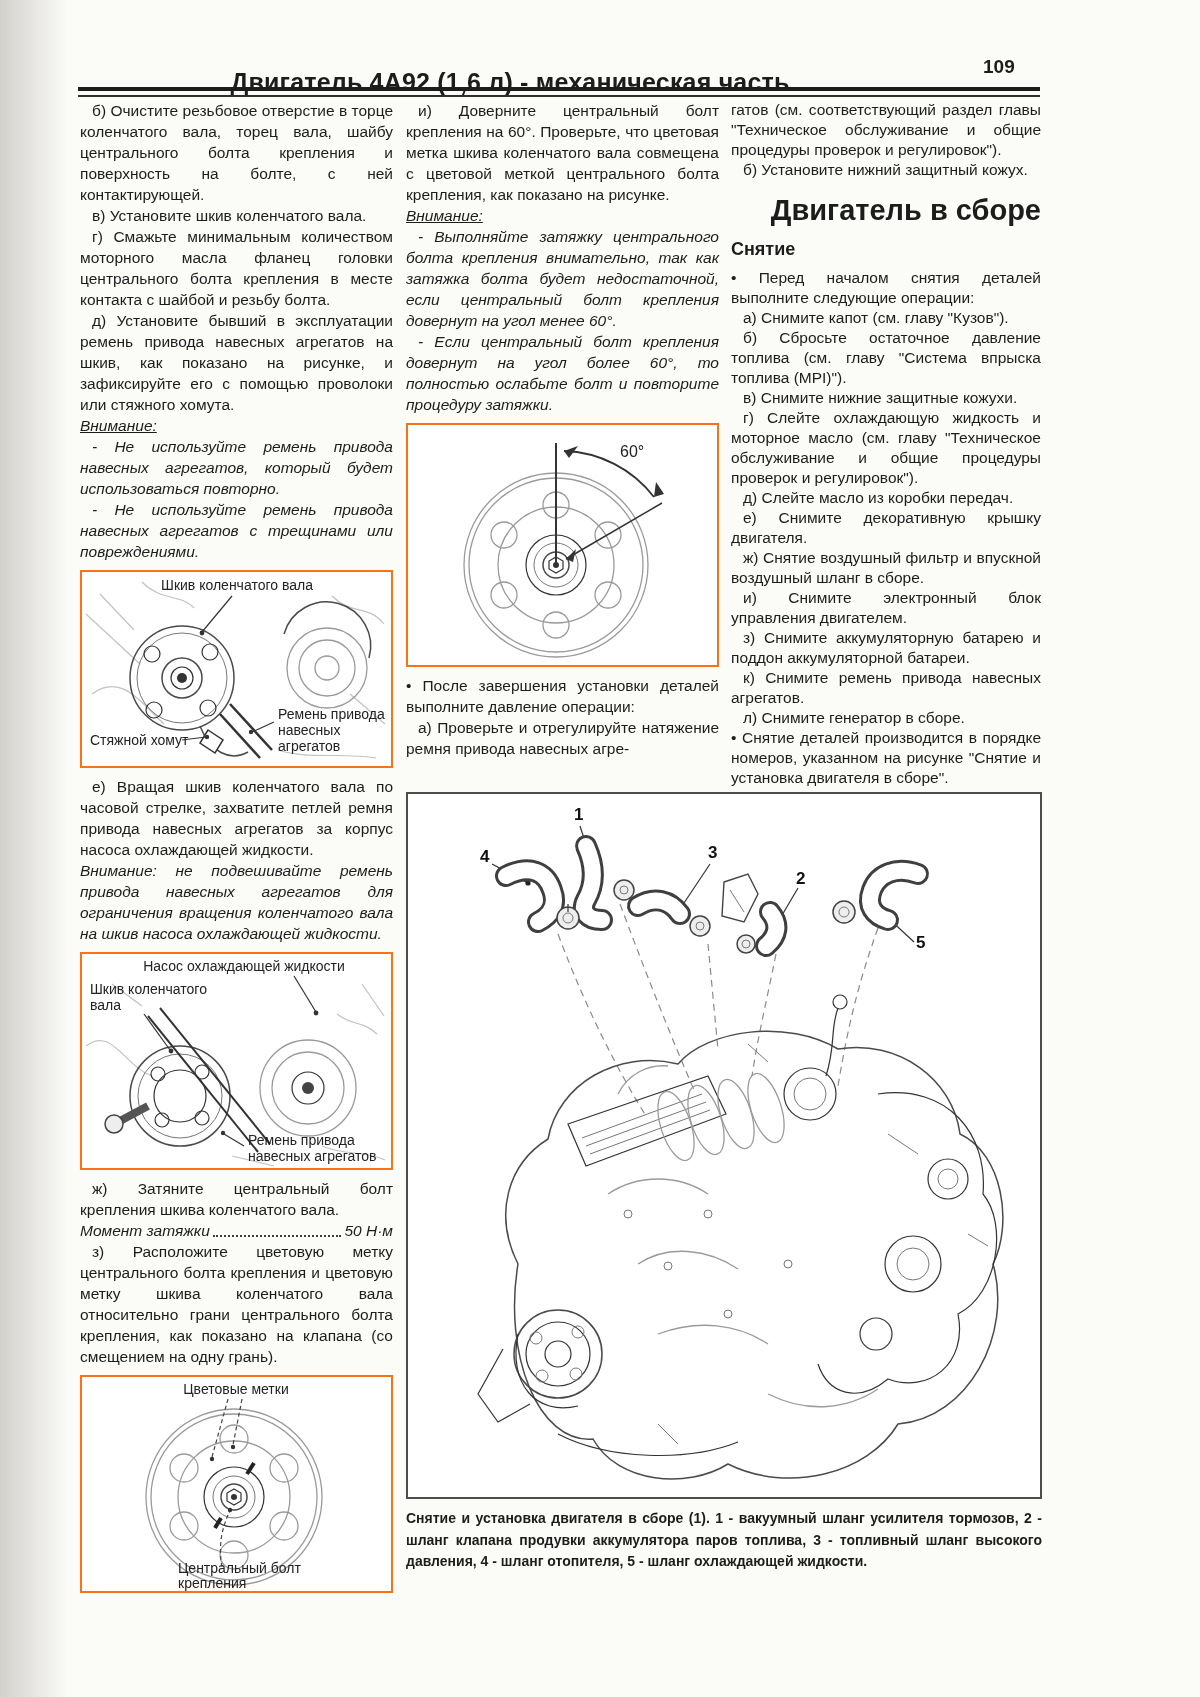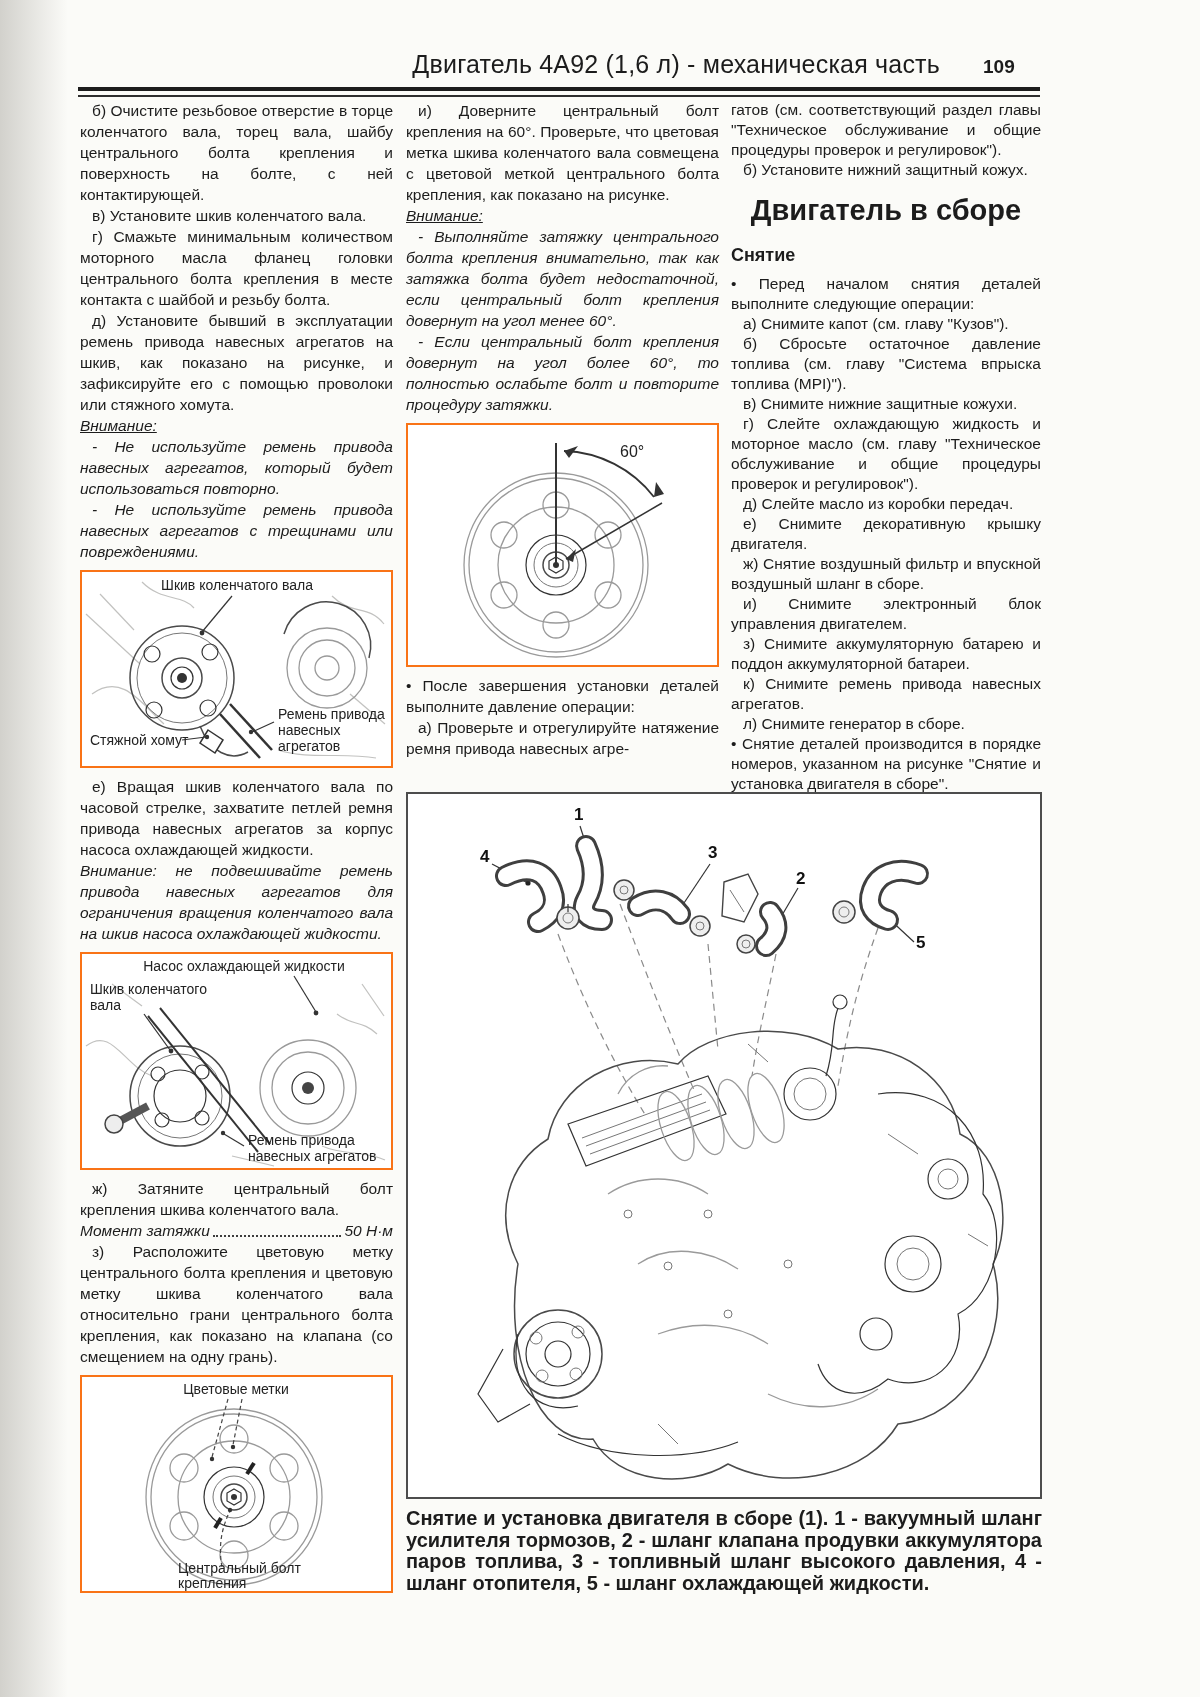--- a/index.html
+++ b/index.html
@@ -1,43 +1,43 @@
 <!DOCTYPE html>
 <html><head>
 <meta charset="utf-8">
 <style>
   *{margin:0;padding:0;box-sizing:border-box}
   html,body{background:#e9e8e4}
   body{width:1200px;height:1697px;font-family:"Liberation Sans",sans-serif}
   .page{position:relative;width:1200px;height:1697px;background:#fbfbf8;color:#1c1c1c;overflow:hidden}
   .edge-shadow{position:absolute;left:0;top:0;width:80px;height:100%;
     background:linear-gradient(90deg,#d2d1cc,rgba(251,251,248,0) 85%);pointer-events:none}
-  .hdr-title{position:absolute;top:50px;left:80px;width:860px;text-align:right;
-    font-size:25px;font-weight:normal;letter-spacing:.2px}
+  .hdr-title{position:absolute;top:68px;left:80px;width:860px;text-align:center;
+    font-size:25px;font-weight:bold;letter-spacing:.2px}
   .hdr-num{position:absolute;top:56px;left:983px;font-size:19px;font-weight:bold}
   .hdr-rule{position:absolute;top:87px;left:78px;width:962px;height:10px;
     border-top:4px solid #1d1d1d;border-bottom:2px solid #2e2e2e}
   .col{position:absolute;top:100px;font-size:15.5px;line-height:21px;text-align:justify}
   .col-left{left:80px;width:313px}
   .col-mid{left:406px;width:313px}
   .col-right{left:731px;width:310px;line-height:20px}
   .p{text-indent:12px}
   .p0{text-indent:0}
   .warn-title{font-style:italic;text-decoration:underline}
   .warn{font-style:italic}
   .torque{display:flex;align-items:flex-end;font-style:italic}
   .torque .dots{flex:1;border-bottom:2px dotted #3d3d3d;margin:0 3px 4px 3px;min-width:20px}
   .fig{border:2px solid #f97316;background:#fff;margin:8px 0;overflow:hidden}
   .fig svg{display:block}
-  .h1{font-size:29px;font-weight:bold;line-height:32px;margin:14px 0 16px;text-align:center;text-indent:0}
+  .h1{font-size:29px;font-weight:bold;line-height:32px;margin:14px 0 10px;text-align:right;text-indent:0}
   .h2{font-size:18px;font-weight:bold;line-height:26px;margin:0 0 6px;text-align:left;text-indent:0}
   .engine-fig{position:absolute;left:406px;top:792px;width:636px;height:707px;
     border:2px solid #4d4d4d;background:#fff}
   .caption{position:absolute;left:406px;top:1508px;width:636px;font-weight:bold;
-    font-size:20px;line-height:21.5px;text-align:justify}
+    font-size:14px;line-height:21.5px;text-align:justify}
   
   text.lbl{font-family:"Liberation Sans",sans-serif;font-size:14px;fill:#222}
   text.num{font-family:"Liberation Sans",sans-serif;font-size:17px;font-weight:bold;fill:#111}
   text.deg{font-family:"Liberation Sans",sans-serif;font-size:16px;fill:#222}
   .ln{stroke:#333;stroke-width:1.2;fill:none}
   .ln2{stroke:#4a4a4a;stroke-width:1.5;fill:none}
   .thin{stroke:#777;stroke-width:1;fill:none}
   .sketch{stroke:#c2c2c0;stroke-width:1.2;fill:none}
   .dash{stroke:#8a8a8a;stroke-width:1.2;fill:none;stroke-dasharray:7 5}
   .dash2{stroke:#444;stroke-width:1.2;fill:none;stroke-dasharray:4 3}

